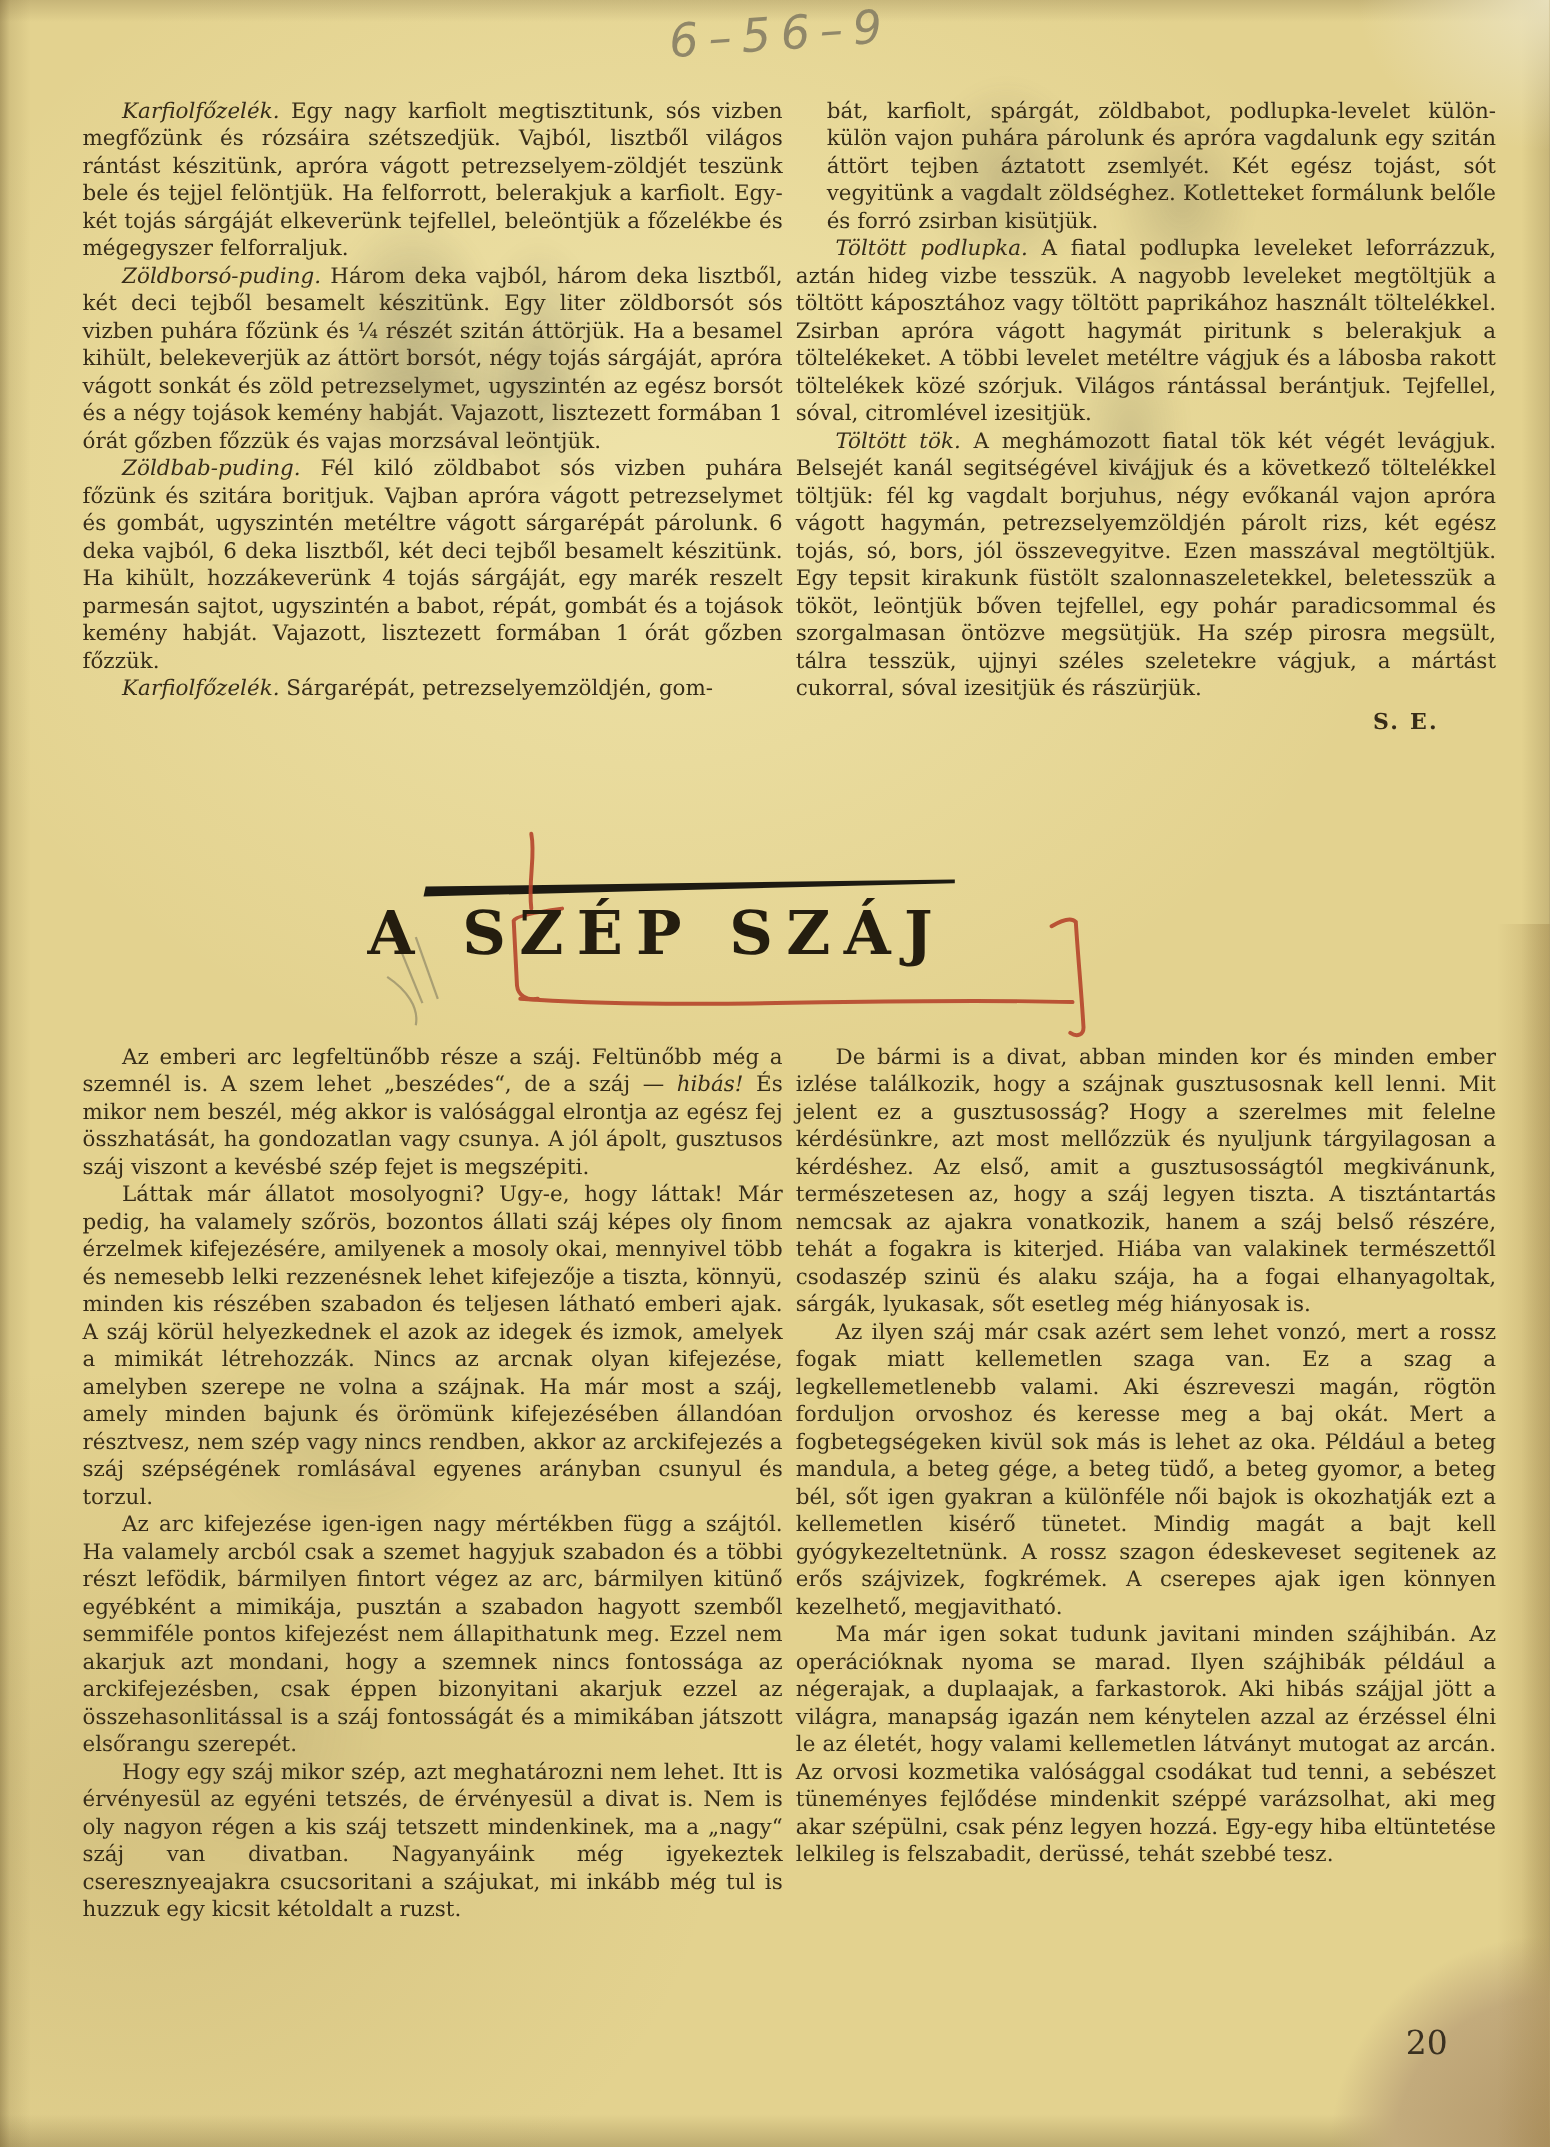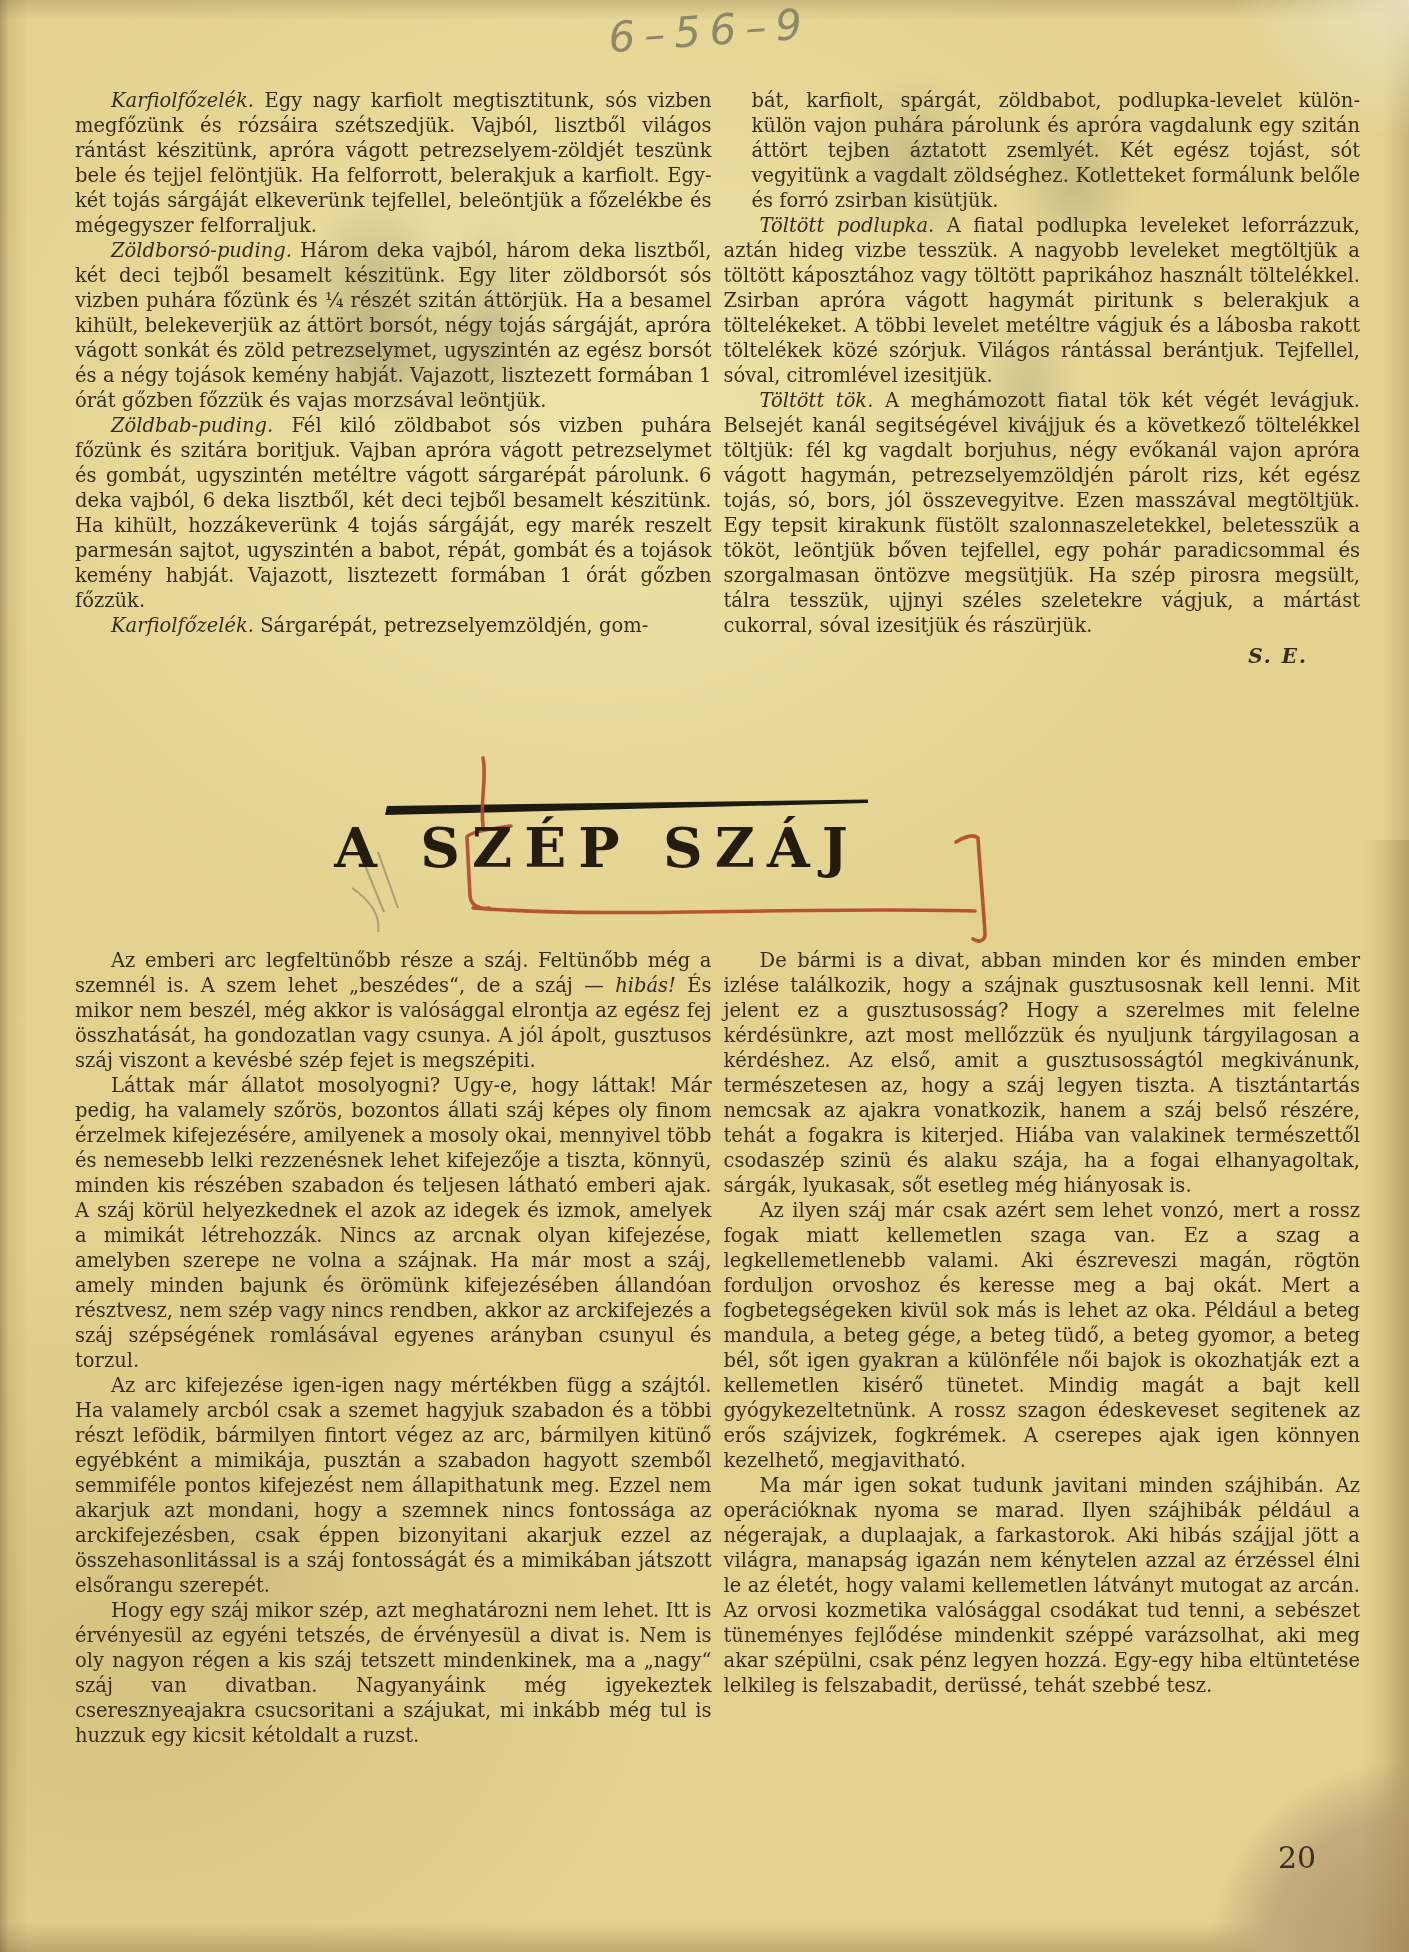--- a/index.html
+++ b/index.html
@@ -38,21 +38,21 @@
   .text-block{position:absolute;left:75px;right:49px;}
   .recipes{top:88px;}
   .article-body{top:948px;}
   .cols{display:flex;gap:12px;}
   .col{flex:1;min-width:0;}
 
   .rp,.ap{margin:0;text-align:justify;text-indent:36px;
     font-size:19.5px;line-height:25px;color:#372c18;}
   .noindent{text-indent:0;margin-left:28px;}
   .lead{font-style:italic;}
-  .sig{margin:6px 52px 0 0;text-align:right;font-style:italic;font-weight:bold;
+  .sig{margin:6px 52px 0 0;text-align:right;font-weight:bold;
     font-size:20px;letter-spacing:2px;}
 
   .title-band{position:absolute;top:740px;left:0;width:1182px;height:215px;}
   .title-band svg{position:absolute;inset:0;}
   .article-title{
     position:absolute;top:78px;left:0;width:100%;margin:0;
     text-align:center;font-size:55px;line-height:60px;font-weight:700;
     letter-spacing:0.22em;text-indent:0.22em;color:#241d0f;
   }
 

